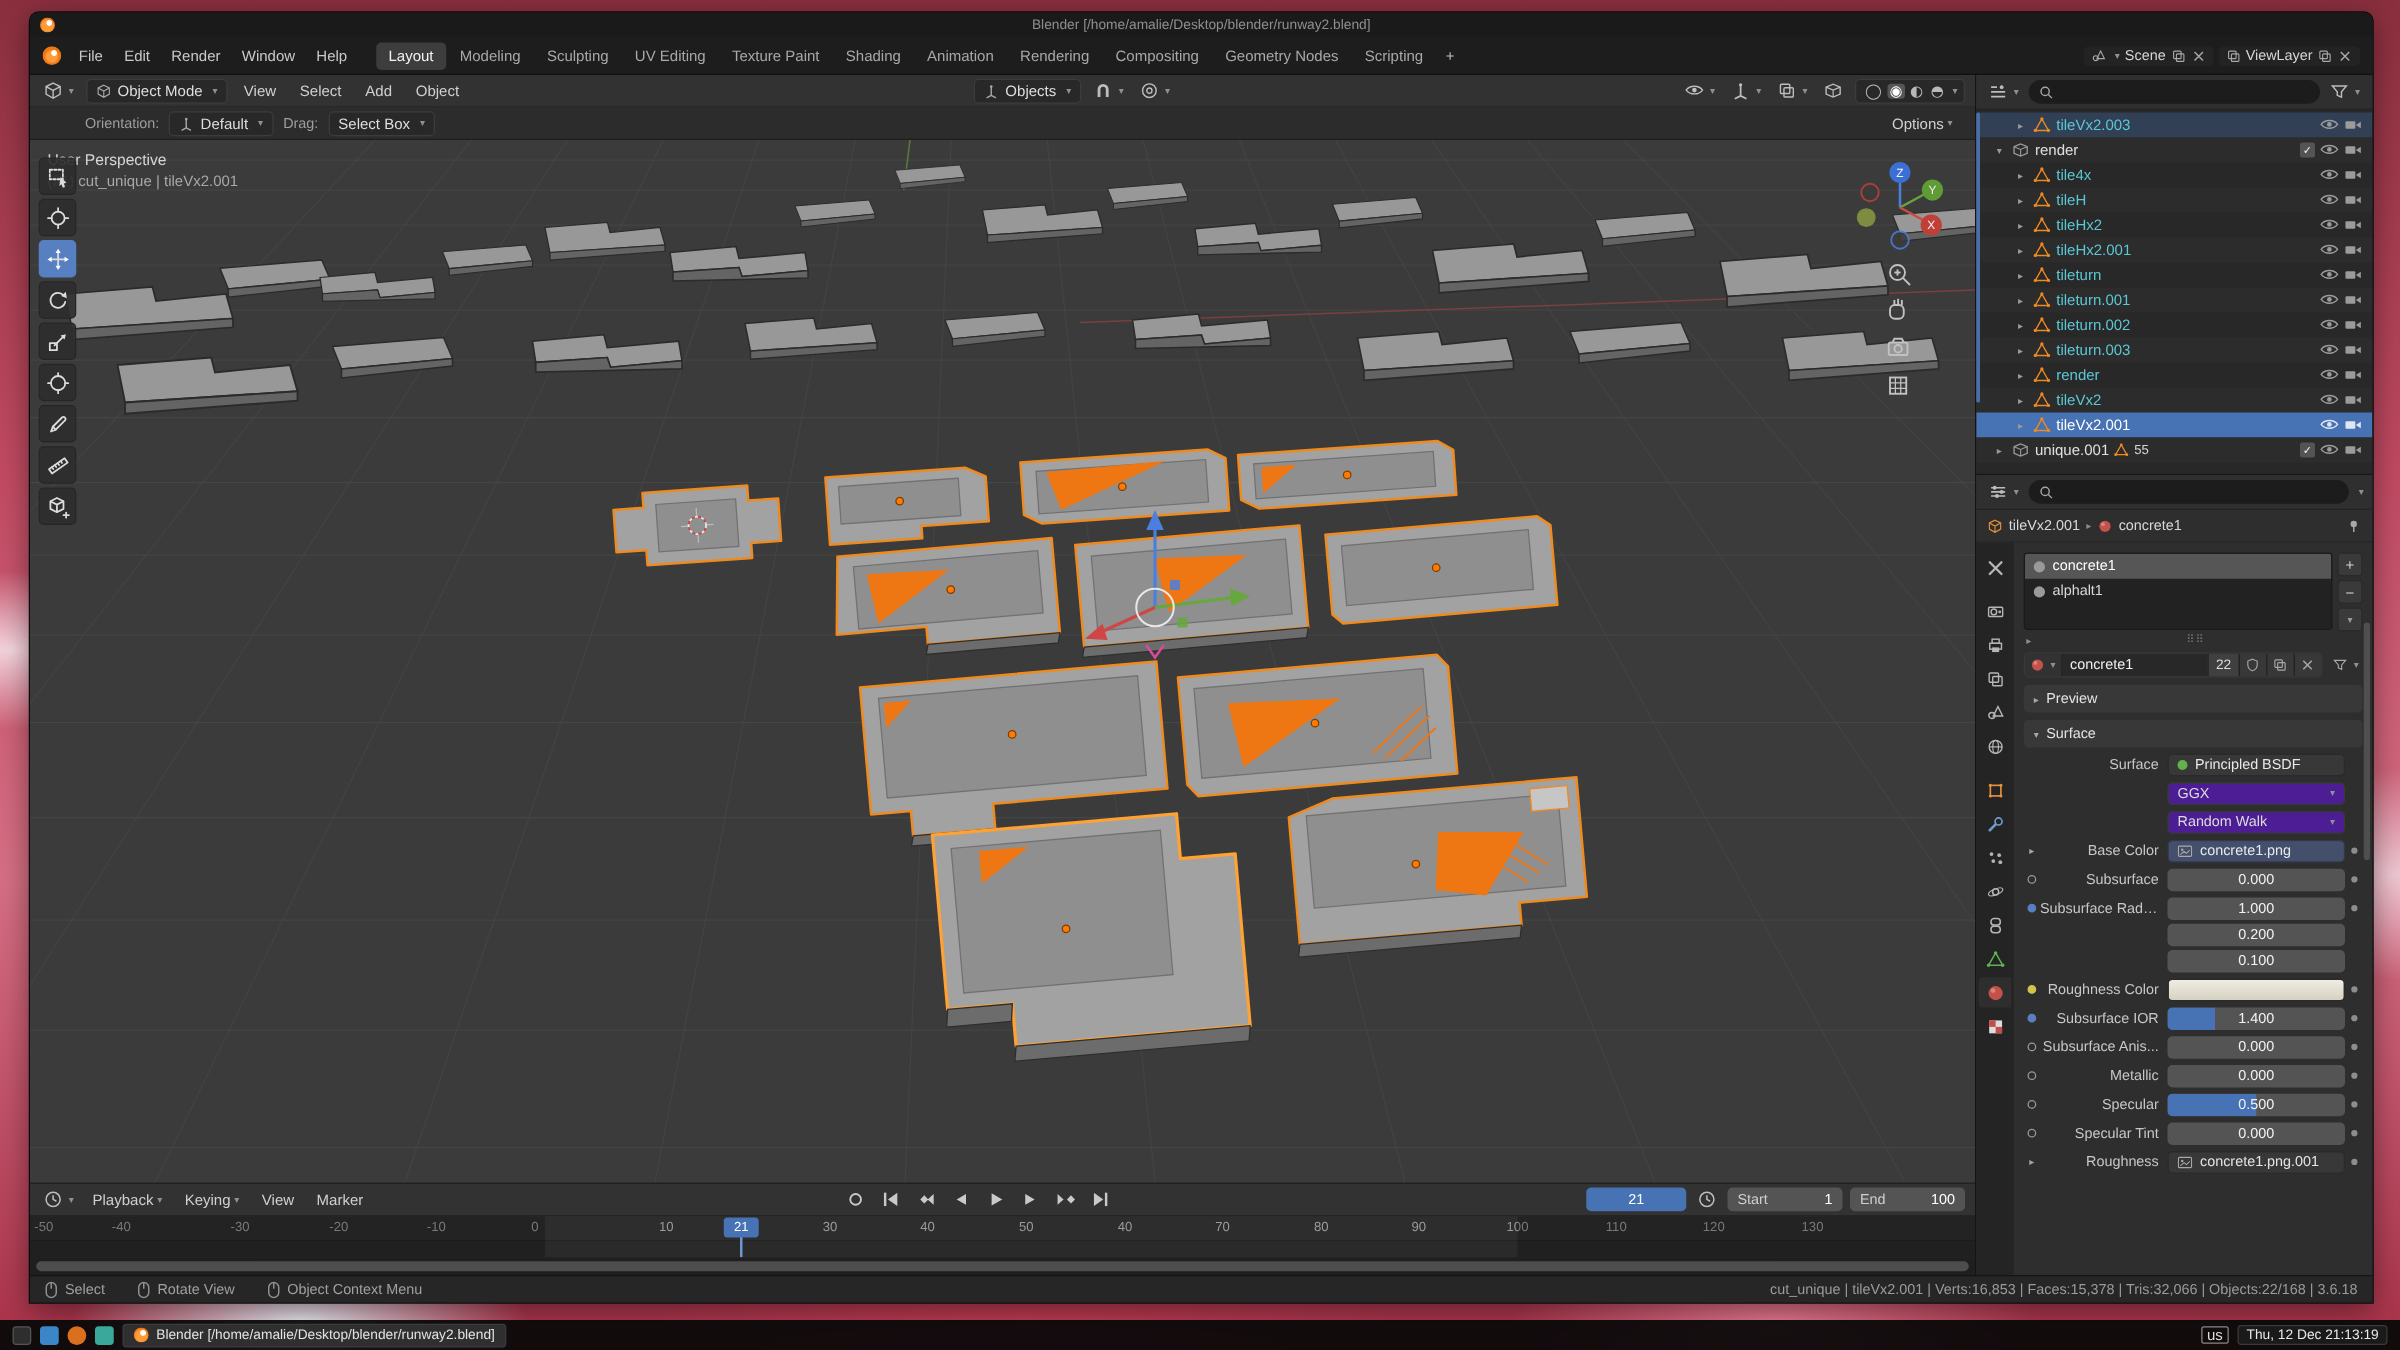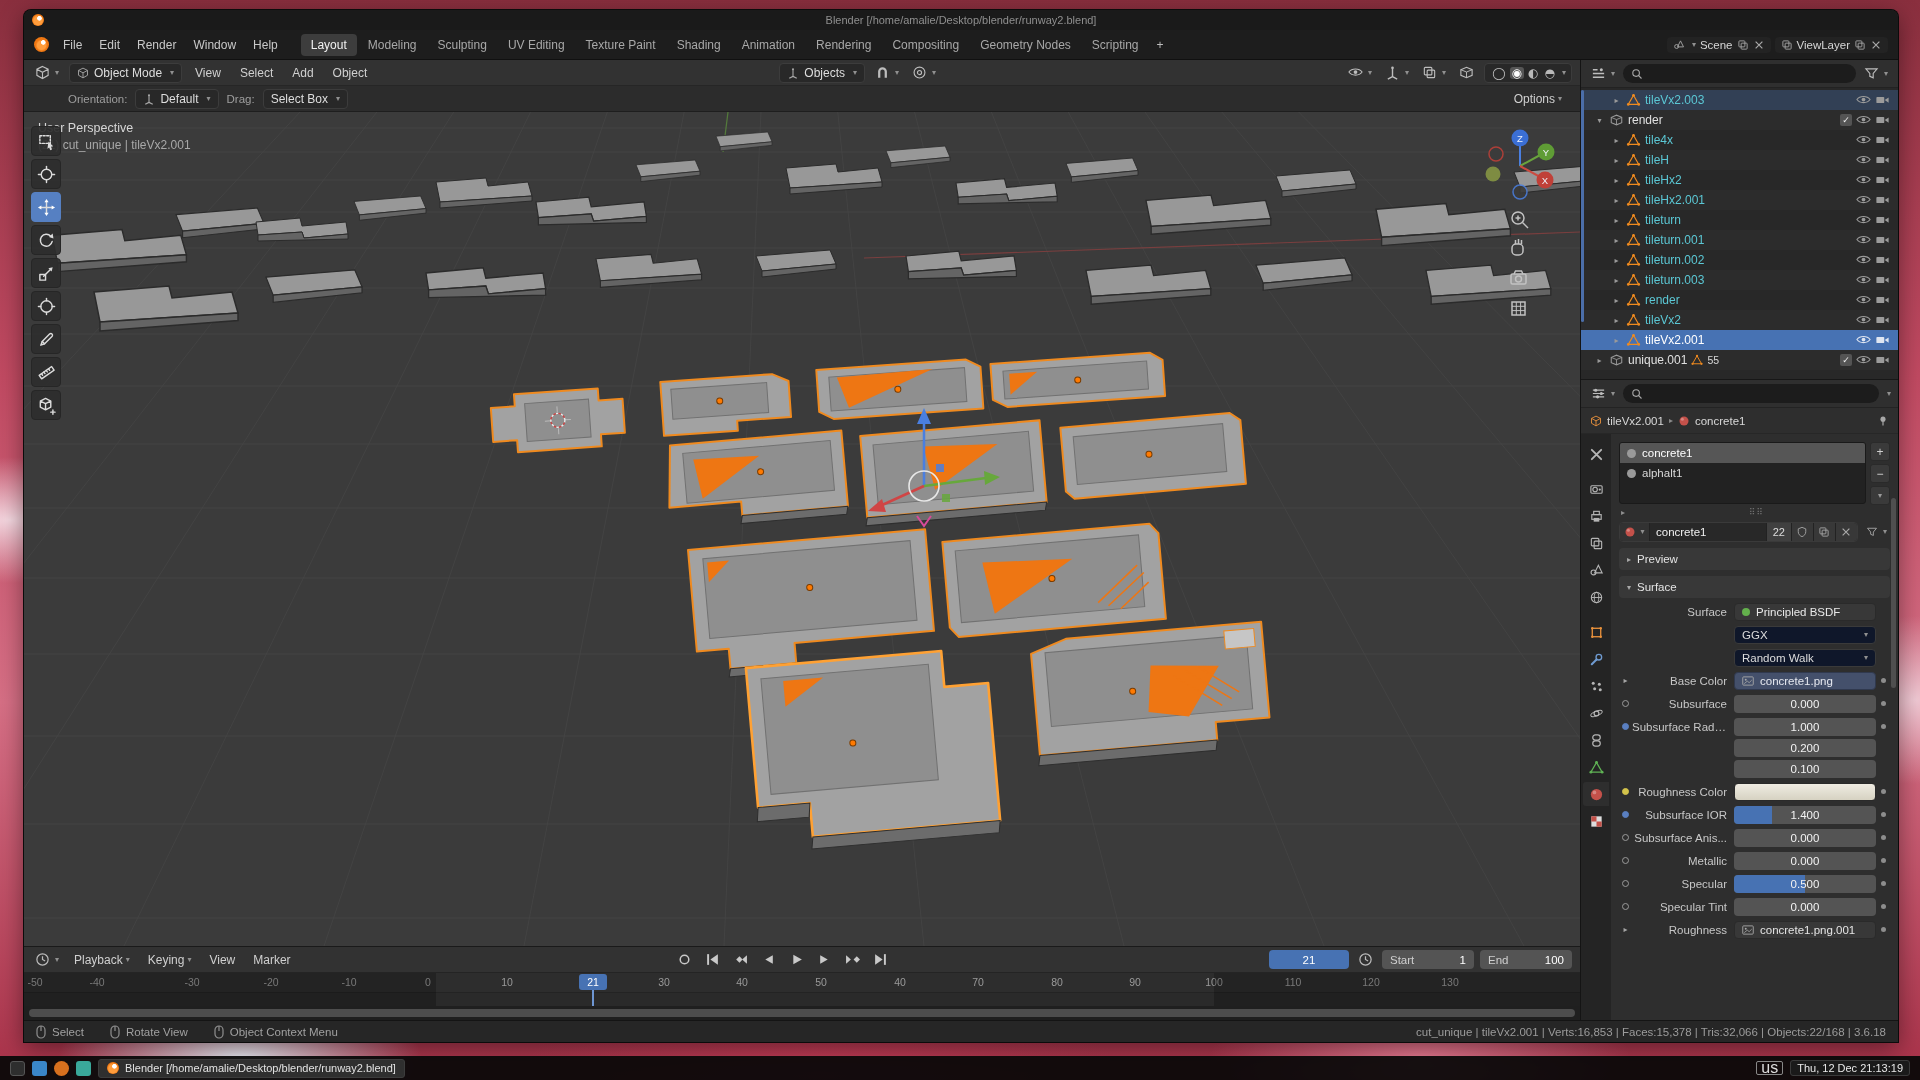--- a/index.html
+++ b/index.html
@@ -146,38 +146,38 @@
 .ldot{width:7px;height:7px;border-radius:50%;border:1.5px solid #9a9a9a;flex:none}
 .ldot.blue{background:#5a7fc0;border-color:#5a7fc0}
 .ldot.yellow{background:#d3c34b;border-color:#d3c34b}
 .plab{width:102px;flex:none;text-align:right;padding-right:7px;color:#c7c7c7;font-size:11.5px;white-space:nowrap;overflow:hidden;text-overflow:ellipsis}
 .pctl{flex:1;height:18px;position:relative;min-width:0}
 .pdot{width:14px;flex:none;display:flex;align-items:center;justify-content:center}
 .pdot i{width:5px;height:5px;border-radius:50%;background:#8d8d8d;display:block}
 .wfull{position:absolute;inset:0;border-radius:4px;display:flex;align-items:center;overflow:hidden}
 .btnf{background:#383838;border:1px solid #2a2a2a;gap:6px;padding:0 7px;color:#e8e8e8;font-size:11.5px}
 .greendot{width:8px;height:8px;border-radius:50%;background:#63b04c;flex:none}
-.ddn{background:#0f172a;border:1px solid #3a3a3a;padding:0 7px;color:#dcdcdc;font-size:11.5px}
+.ddn{background:#4c1d95;border:1px solid #3a3a3a;padding:0 7px;color:#dcdcdc;font-size:11.5px}
 .ddn .chev{margin-left:auto}
 .slider{background:#545454;justify-content:center;color:#f2f2f2;font-size:11.5px}
 .slider .fill{position:absolute;left:0;top:0;bottom:0;background:#4772b3}
 .slider span{position:relative}
 .imgf{background:#44506b;border:1px solid #30394e;gap:6px;padding:0 7px;color:#e6e9f0;font-size:11.5px}
 .imgf.gray{background:#383838;border-color:#2a2a2a;color:#e4e4e4}
 .colorf{background:linear-gradient(180deg,#efece2 0%,#d6d2c2 100%);border:1px solid #2a2a2a}
 .pscroll{position:absolute;right:2px;top:64px;width:5px;height:190px;background:#4f4f4f;border-radius:3px}
 
 .statusbar{height:22px;flex:none;background:#262626;border-top:1px solid #141414;display:flex;align-items:center;padding:0 12px;gap:26px}
 .hint{display:flex;align-items:center;gap:6px;color:#a0a0a0;font-size:11.5px}
 .hint svg{width:10px;height:14px;color:#8f8f8f}
 .stats{margin-left:auto;color:#9b9b9b;font-size:11.5px;white-space:nowrap}
 .taskbar{position:absolute;left:0;right:0;bottom:0;height:24px;background:rgba(8,8,8,.94);display:flex;align-items:center;padding:0 10px;gap:7px}
 .tbicon{width:15px;height:15px;border-radius:3px;flex:none}
 .tbapp{display:flex;align-items:center;gap:6px;height:19px;background:#2f2f2f;border:1px solid #3c3c3c;border-radius:3px;padding:0 8px;color:#e2e2e2;font-size:11px;white-space:nowrap}
-.kbd{margin-left:auto;border:1px solid #888;border-radius:2px;color:#ddd;font-size:16px;padding:0 4px;height:14px;display:flex;align-items:center}
+.kbd{margin-left:auto;border:1px solid #888;border-radius:2px;color:#ddd;font-size:12px;padding:0 4px;height:14px;display:flex;align-items:center}
 .clock{color:#e8e8e8;font-size:11px;background:#1a1a1a;border:1px solid #3a3a3a;border-radius:3px;padding:1px 6px}
 </style>
 </head>
 <body>
 
 <svg width="0" height="0" style="position:absolute">
 <defs>
 <g id="i-eye">
         <path d="M1,6 C4.2,1.6 11.8,1.6 15,6 C11.8,10.4 4.2,10.4 1,6 Z" fill="none" stroke="currentColor" stroke-width="1.2"></path>
         <circle cx="8" cy="6" r="2" fill="currentColor"></circle>
@@ -796,21 +796,21 @@
             </div>
           </div>
           <div class="rlines">
             <div class="ruler">
               <span class="tick" style="left:11px">-50</span>
               <span class="tick" style="left:73px">-40</span>
               <span class="tick" style="left:168px">-30</span>
               <span class="tick" style="left:247px">-20</span>
               <span class="tick" style="left:325px">-10</span>
               <span class="tick" style="left:404px">0</span>
-              <span class="tick" style="left:483px">10</span>
+              <span class="tick" style="left:509px">10</span>
               <span class="tick" style="left:561px">20</span>
               <span class="tick" style="left:640px">30</span>
               <span class="tick" style="left:718px">40</span>
               <span class="tick" style="left:797px">50</span>
               <span class="tick" style="left:876px">40</span>
               <span class="tick" style="left:954px">70</span>
               <span class="tick" style="left:1033px">80</span>
               <span class="tick" style="left:1111px">90</span>
               <span class="tick" style="left:1190px">100</span>
               <span class="tick" style="left:1269px">110</span>

